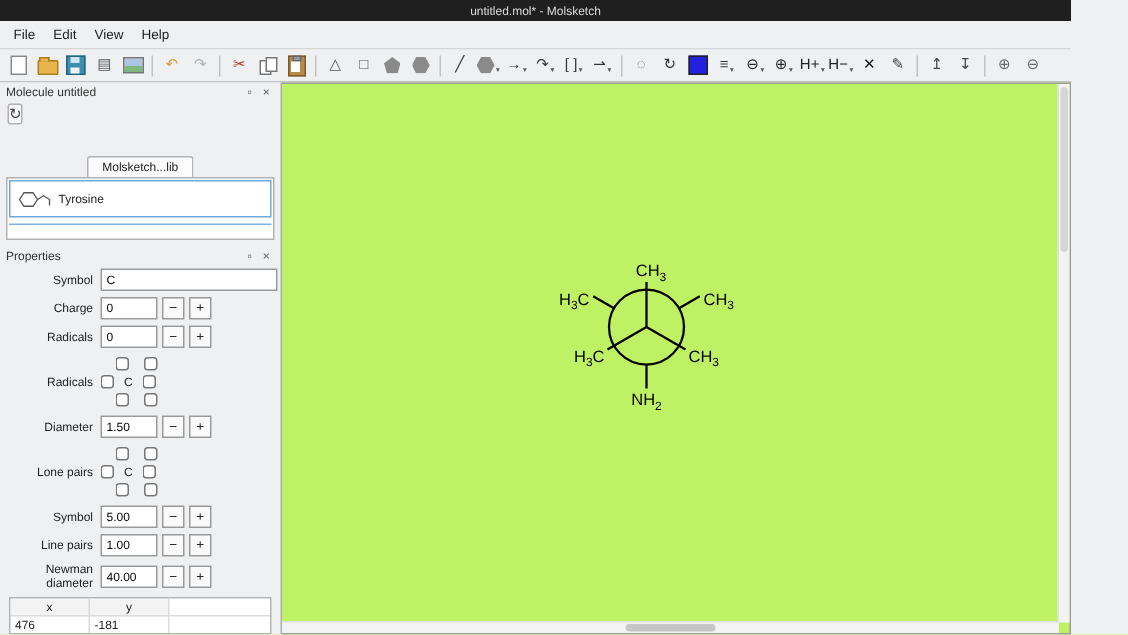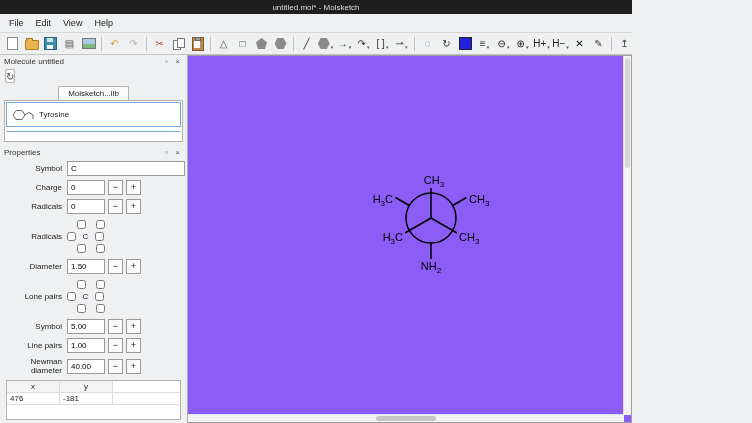--- a/index.html
+++ b/index.html
@@ -1,21 +1,21 @@
 <!DOCTYPE html>
 <html><head>
 <meta charset="utf-8">
 <style>
   html,body{margin:0;padding:0;}
   body{
     width:752px;height:423px;overflow:hidden;
     font-family:"Liberation Sans",sans-serif;font-size:8px;color:#222;
     background:#eff0f1;
   }
-  .app{width:632px;height:423px;display:flex;flex-direction:column;}
+  .app{width:714px;height:423px;display:flex;flex-direction:column;}
 
   
   .titlebar{height:14px;background:#1f1f1f;color:#dcdcdc;font-size:8px;
     display:flex;align-items:center;justify-content:center;flex:0 0 auto;}
 
   
   .menubar{height:18px;background:#eff0f1;border-bottom:1px solid #d6d6d6;
     display:flex;align-items:center;padding-left:3px;font-size:9px;flex:0 0 auto;}
   .menu-item{padding:2px 6px;cursor:default;}
 
@@ -51,21 +51,21 @@
   .main{flex:1;display:flex;min-height:0;}
   .left{width:187px;flex:0 0 auto;background:#eff0f1;border-right:1px solid #aeaeae;
     display:flex;flex-direction:column;overflow:hidden;}
 
   .dock-header{display:flex;align-items:center;height:13px;padding:0 4px;flex:0 0 auto;}
   .dock-title{flex:1;font-size:8px;color:#333;}
   .dock-btn{width:11px;height:11px;text-align:center;font-size:8px;line-height:11px;color:#555;cursor:default;}
 
   .refresh-btn{margin:1px 5px 0 5px;height:14px;background:#fafafa;border:1px solid #b2b2b2;border-radius:2px;
     font-size:10px;color:#444;display:flex;align-items:center;justify-content:center;padding:0;font-family:inherit;}
-  .tabrow{display:flex;justify-content:center;margin-top:3px;text-align:center;}
+  .tabrow{display:flex;justify-content:center;margin-top:21px;text-align:center;}
   .tab{background:#fcfcfc;border:1px solid #b2b2b2;border-bottom:none;border-radius:2px 2px 0 0;padding:2px 9px 2px 9px;font-size:8px;}
   .lib-list{margin:0 4px;background:#fff;border:1px solid #b2b2b2;height:38px;padding:1px;}
   .lib-item{display:flex;align-items:center;height:23px;border:1px solid #6fa8dc;padding:0 3px;gap:3px;background:#fff;}
   .lib-underline{height:1px;background:#7db0dd;margin-top:4px;}
 
   .props{flex:1;display:flex;flex-direction:column;margin-top:4px;min-height:0;}
   .prow{display:flex;align-items:center;margin:2px 6px 2px 0;}
   .plabel{width:62px;flex:0 0 auto;text-align:right;margin-right:5px;font-size:8px;color:#222;white-space:pre-line;line-height:1.15;}
   .ptext{flex:1;height:13px;border:1px solid #9a9a9a;background:#fff;font-size:8px;padding:0 3px;font-family:inherit;}
   .pspin{width:30px;height:13px;border:1px solid #9a9a9a;background:#fff;font-size:8px;padding:0 3px;font-family:inherit;}
@@ -79,21 +79,21 @@
   input[type=checkbox]{width:9px;height:9px;margin:0;}
 
   .ptable{margin:3px 6px 0 6px;background:#fff;border:1px solid #b2b2b2;height:38px;overflow:hidden;}
   .ptable table{border-collapse:collapse;font-size:8px;width:100%;}
   .ptable th,.ptable td{border-right:1px solid #dcdcdc;border-bottom:1px solid #dcdcdc;height:11px;padding:0 3px;font-weight:normal;}
   .ptable th{background:#f3f3f3;text-align:center;width:46px;}
   .ptable td{text-align:left;width:46px;}
   .ptable .filler{width:auto;border-right:none;background:#fff;}
 
   
-  .canvas{flex:1;background:#8b5cf6;border:1px solid #9c9c9c;border-left:none;position:relative;min-width:0;}
+  .canvas{flex:1;background:#bef264;border:1px solid #9c9c9c;border-left:none;position:relative;min-width:0;}
   .mol{position:absolute;left:0;top:0;}
   .bond{stroke:#000;stroke-width:1.5;fill:none;}
   .atom{font-size:11px;fill:#000;font-family:"Liberation Sans",sans-serif;}
   .sub{font-size:8px;}
 
   .hscroll{position:absolute;left:0;right:7px;bottom:0;height:7px;background:#f3f3f3;border-top:1px solid #e0e0e0;}
   .hscroll .handle{position:absolute;left:calc(50% - 30px);width:60px;top:1px;bottom:1px;background:#c6c6c6;border-radius:3px;}
   .vscroll{position:absolute;top:0;bottom:7px;right:0;width:7px;background:#f3f3f3;border-left:1px solid #e0e0e0;}
   .vscroll .handle{position:absolute;top:2px;height:110px;left:1px;right:1px;background:#d6d6d6;border-radius:3px;}
 

